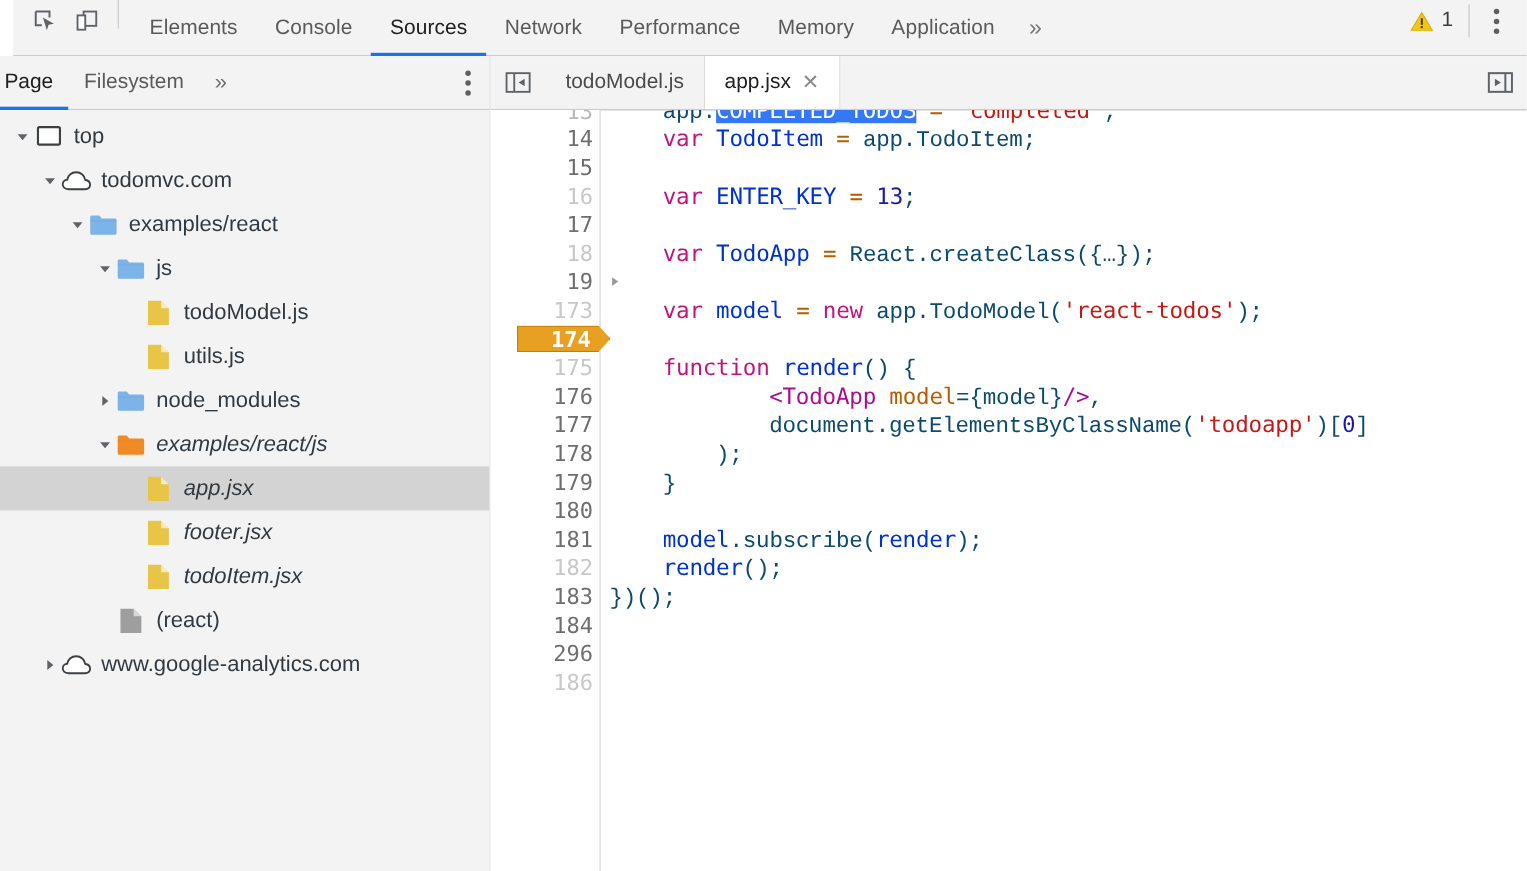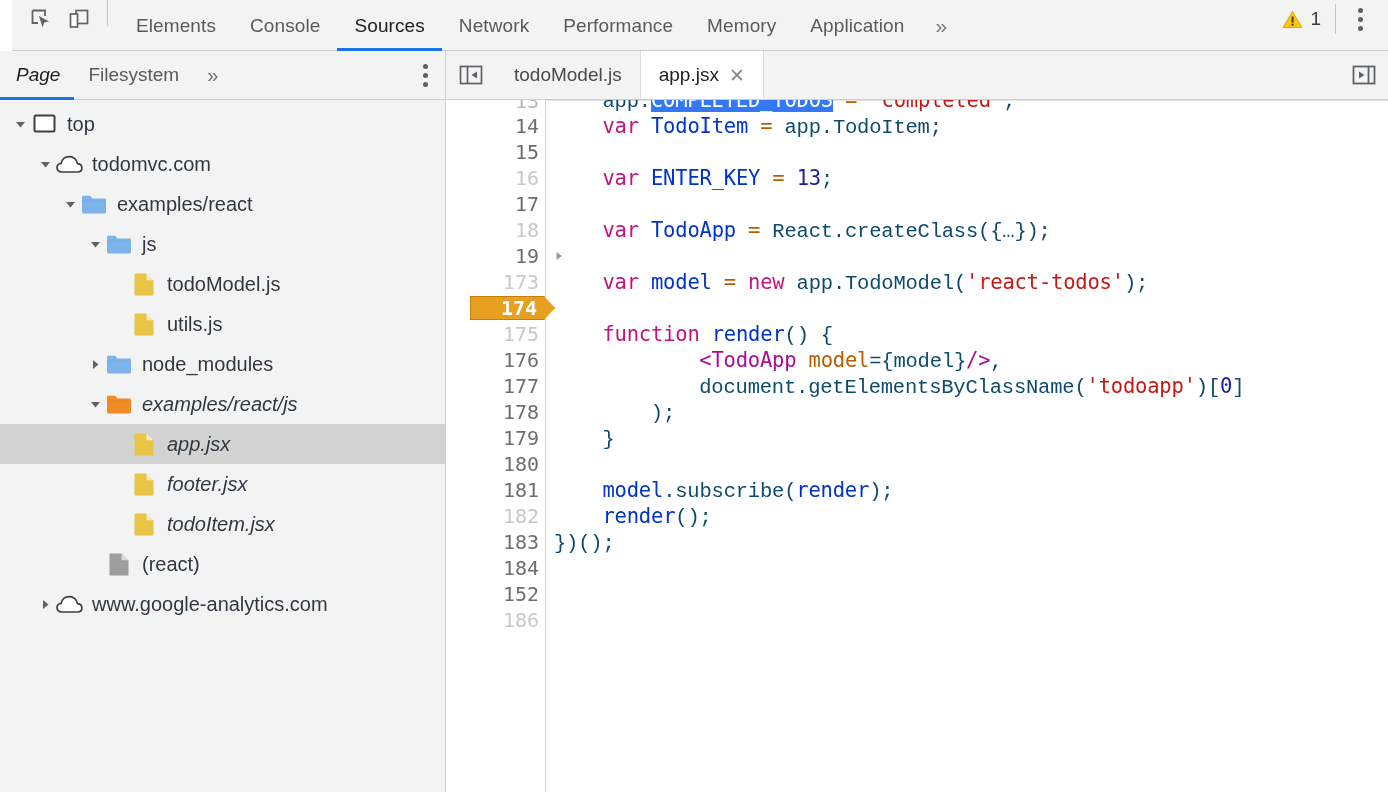--- a/index.html
+++ b/index.html
@@ -151,21 +151,21 @@
   .nav-tab {
     display: flex;
     align-items: center;
     padding: 0 14px;
     font-size: 19px;
     color: #5a5a5a;
     cursor: pointer;
     position: relative;
     white-space: nowrap;
   }
-  .nav-tab:first-child { padding-left: 16px; font-style: italic; }
+  .nav-tab:first-child { padding-left: 4px; }
   .nav-tab.active { color: #202020; }
   .nav-tab.active::after {
     content: "";
     position: absolute;
     left: 0; right: 0; bottom: -1px;
     height: 3px;
     background: #1a73e8;
   }
   .nav-tab.chevrons { font-size: 20px; color: #6e6e6e; }
   .nav-kebab {
@@ -707,21 +707,21 @@
             <div class="gut-line dim">
               <span>182</span>
             </div>
             <div class="gut-line">
               <span>183</span>
             </div>
             <div class="gut-line">
               <span>184</span>
             </div>
             <div class="gut-line">
-              <span>152</span>
+              <span>296</span>
             </div>
             <div class="gut-line dim">
               <span>186</span>
             </div>
           </div>
         <div class="code" id="code-root">
             <div class="c-line" style="height: 13px; line-height: 0px; overflow: hidden;"><span class="plain">    </span><span class="plain">app</span><span class="plain">.</span><span class="sel">COMPLETED_TODOS</span><span class="plain"> </span><span class="op">=</span><span class="plain"> </span><span class="str">'completed'</span><span class="plain">;</span></div>
             <div class="c-line"><span class="plain">    </span><span class="kw">var</span><span class="plain"> </span><span class="ident">TodoItem</span><span class="plain"> </span><span class="op">=</span><span class="plain"> app.TodoItem;</span></div>
             <div class="c-line">&nbsp;</div>
             <div class="c-line"><span class="plain">    </span><span class="kw">var</span><span class="plain"> </span><span class="ident">ENTER_KEY</span><span class="plain"> </span><span class="op">=</span><span class="plain"> </span><span class="num">13</span><span class="plain">;</span></div>

